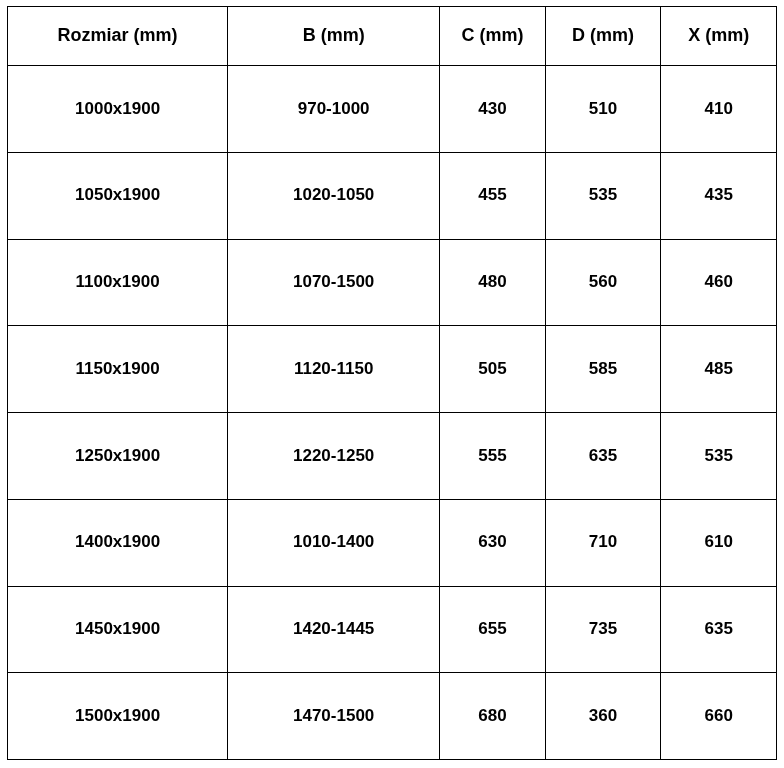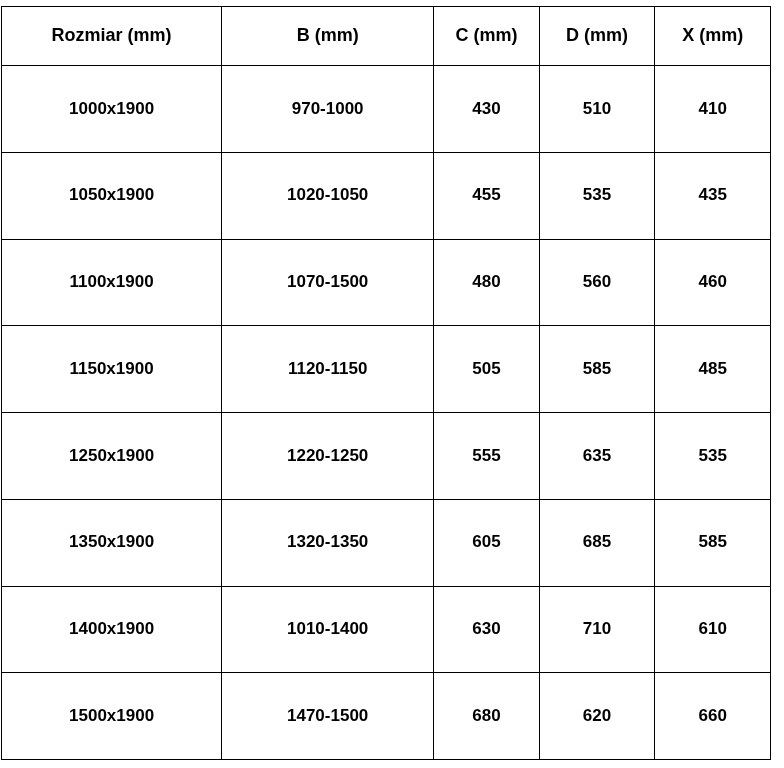--- a/index.html
+++ b/index.html
@@ -11,21 +11,21 @@
     width: 784px;
     height: 768px;
     font-family: "Liberation Sans", sans-serif;
     color: #000000;
     overflow: hidden;
   }
   .sheet {
     width: 784px;
     height: 768px;
     box-sizing: border-box;
-    padding: 6px 7px 8px 1px;
+    padding: 6px 7px 8px 7px;
   }
   table.size-table {
     width: 770px;
     height: 754px;
     border-collapse: collapse;
     table-layout: fixed;
   }
   table.size-table td,
   table.size-table th {
     border: 1px solid #000000;
@@ -101,35 +101,35 @@
         <td>485</td>
       </tr>
       <tr>
         <td>1250x1900</td>
         <td>1220-1250</td>
         <td>555</td>
         <td>635</td>
         <td>535</td>
       </tr>
       <tr>
-        <td>1350x1900</td>
-        <td>1320-1350</td>
-        <td>605</td>
-        <td>685</td>
-        <td>585</td>
-      </tr>
-      <tr>
         <td>1400x1900</td>
         <td>1010-1400</td>
         <td>630</td>
         <td>710</td>
         <td>610</td>
       </tr>
       <tr>
+        <td>1450x1900</td>
+        <td>1420-1445</td>
+        <td>655</td>
+        <td>735</td>
+        <td>635</td>
+      </tr>
+      <tr>
         <td>1500x1900</td>
         <td>1470-1500</td>
         <td>680</td>
-        <td>620</td>
+        <td>360</td>
         <td>660</td>
       </tr>
     </tbody>
   </table>
 </div>
 
 </body></html>

